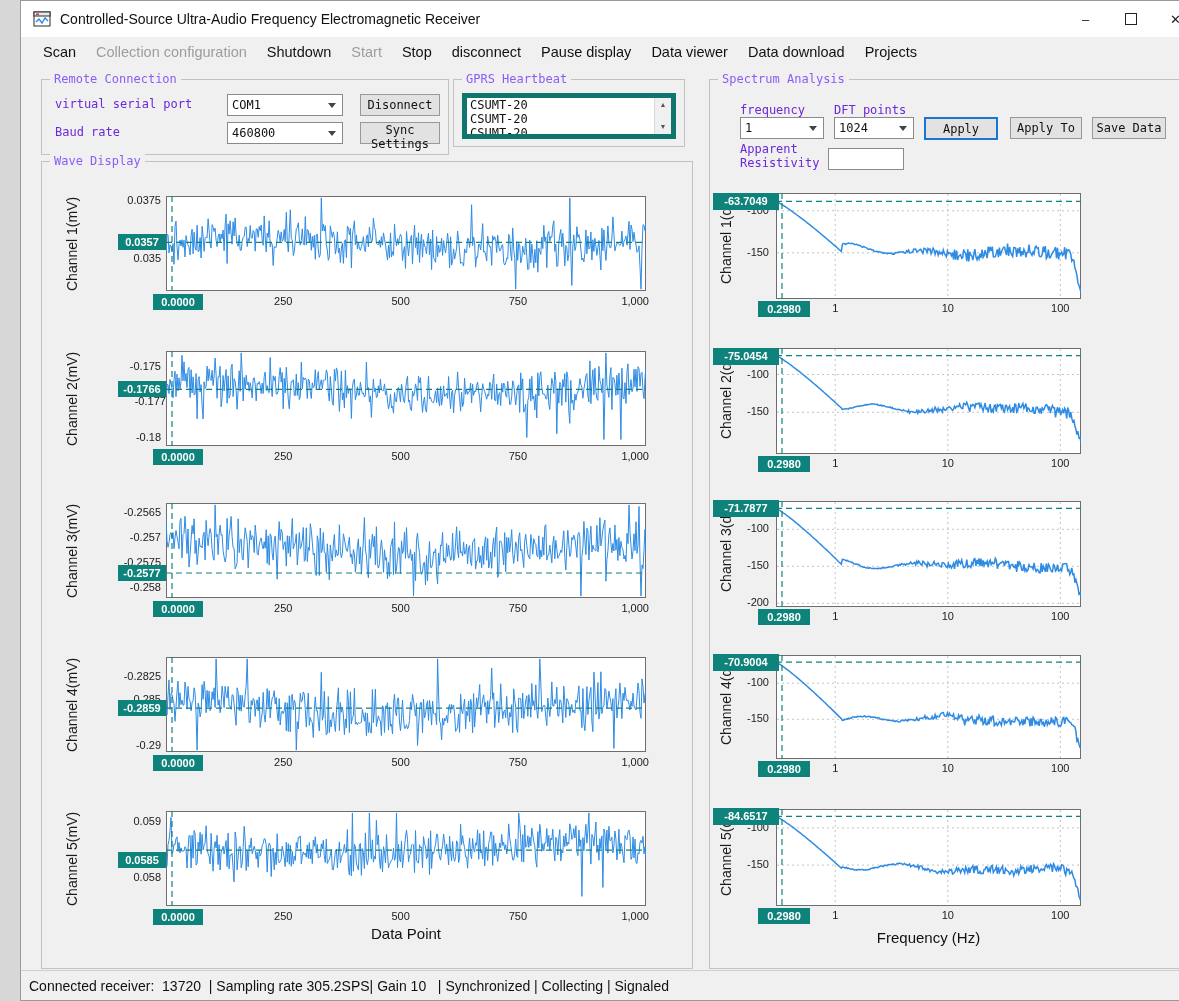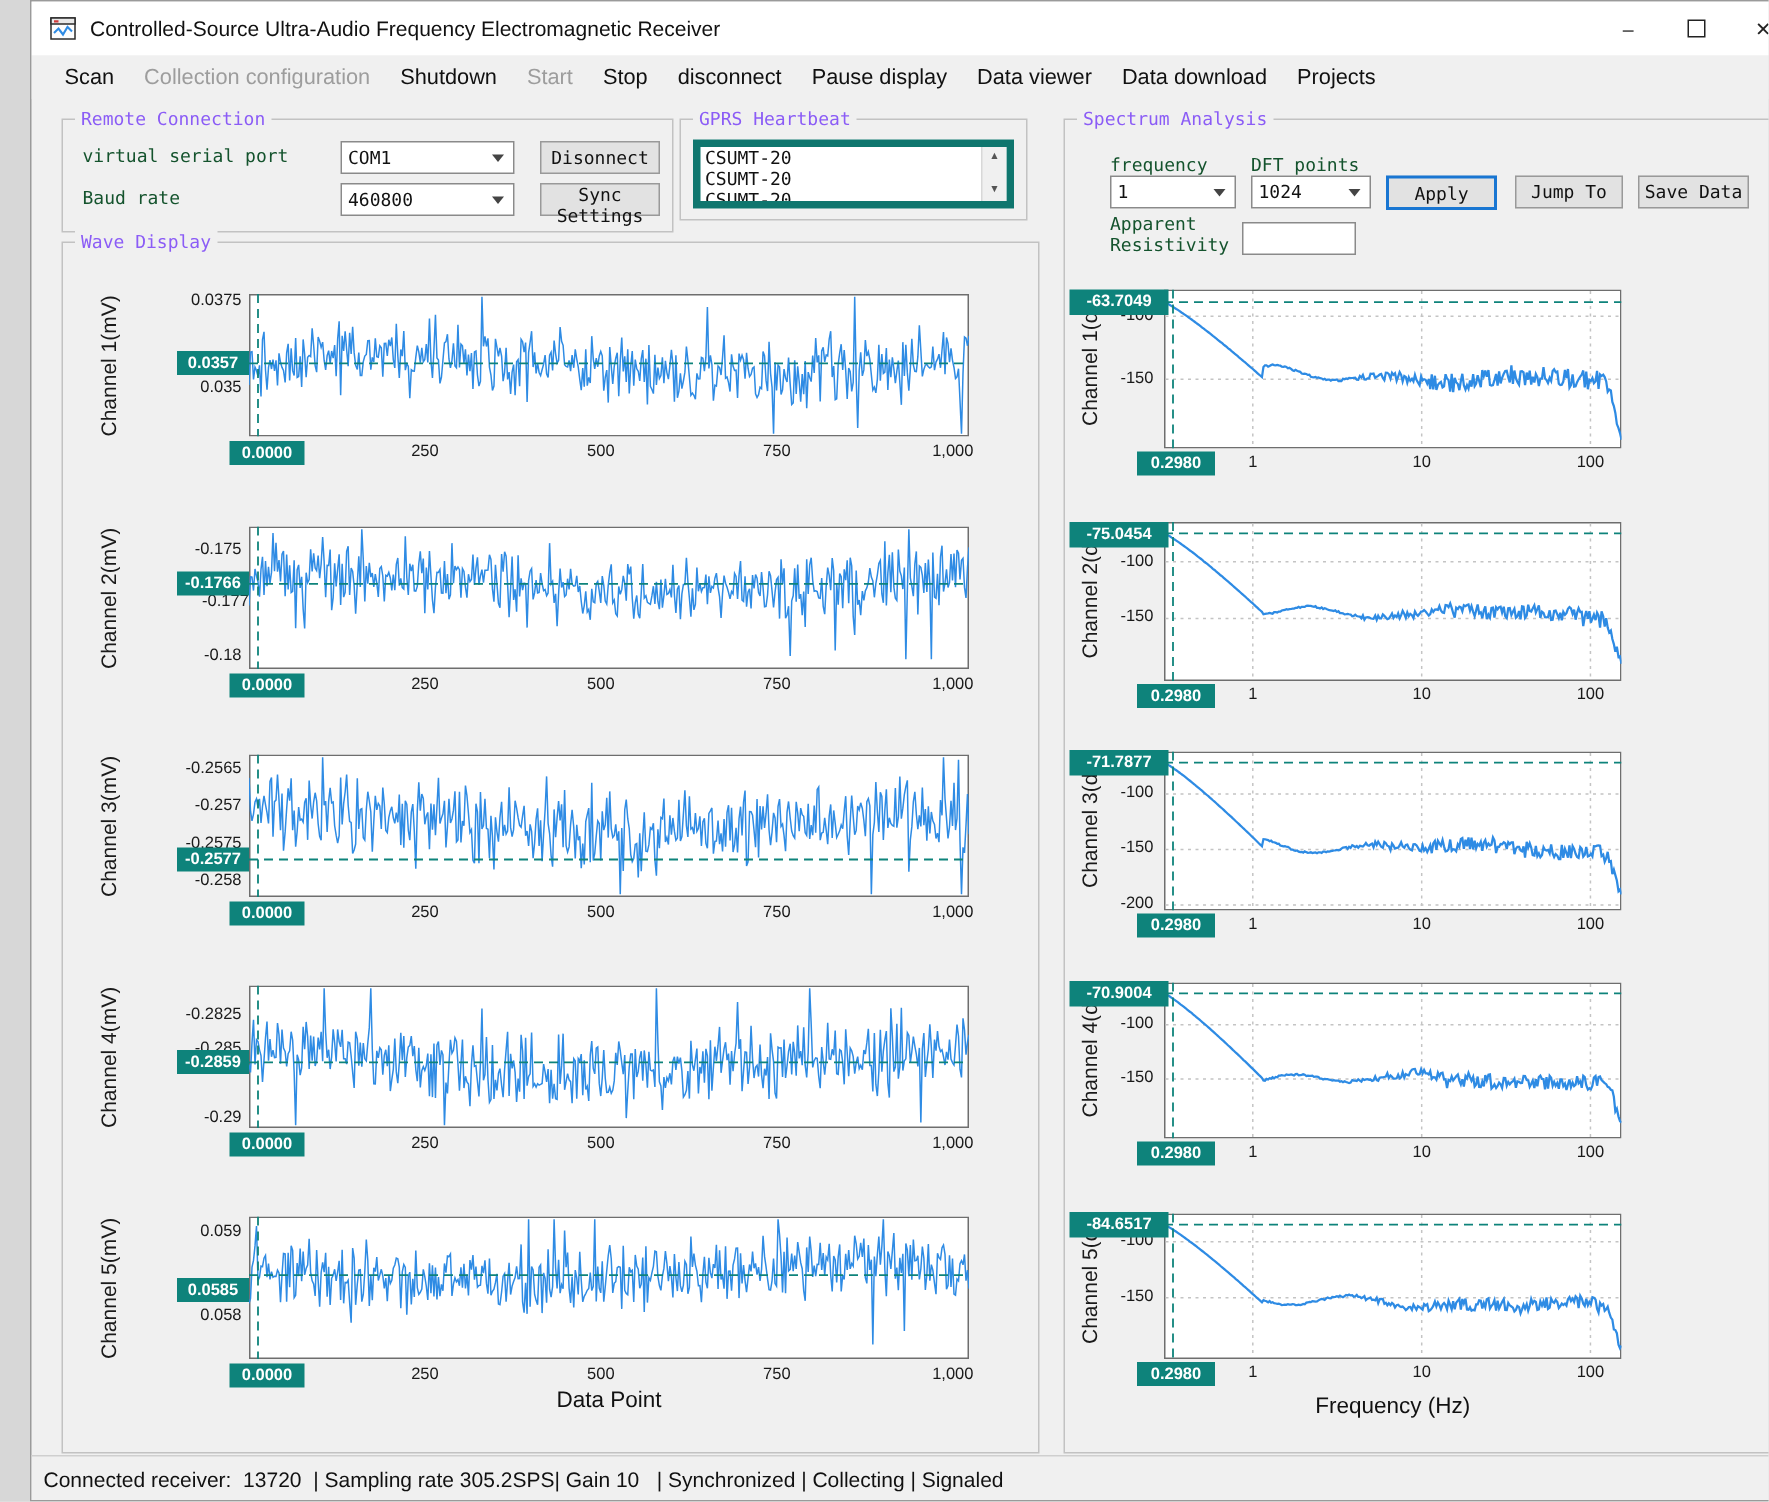--- a/index.html
+++ b/index.html
@@ -13,21 +13,21 @@
   .win-btn{width:45px;height:36px;display:flex;align-items:center;justify-content:center;font-size:13px;color:#222;}
   .maxbox{width:10px;height:10px;border:1px solid #222;display:inline-block;}
   
   .menubar{position:absolute;top:36px;left:0;right:0;height:29px;display:flex;align-items:center;padding-left:12px;background:#f0f0f0;}
   .menu-item{padding:4px 10px;font-size:14.5px;color:#111;white-space:nowrap;}
   .menu-item.disabled{color:#9d9d9d;}
   
   .groupbox{position:absolute;border:1px solid #c2c2c2;}
   .gb-title{position:absolute;top:-8px;left:8px;background:#f0f0f0;padding:0 4px;
             font:12px "DejaVu Sans Mono",monospace;color:#8b5cf6;white-space:pre;}
-  .ctl-label{position:absolute;font:12px "DejaVu Sans Mono",monospace;color:#14532d;white-space:pre;line-height:14px;}
+  .ctl-label{position:absolute;font:12px "DejaVu Sans Mono",monospace;color:#6d28d9;white-space:pre;line-height:14px;}
   .combo{position:absolute;height:22px;background:#fff;border:1px solid #8a8a8a;box-sizing:border-box;
          display:flex;align-items:center;padding-left:4px;}
   .combo-val{font:12px "DejaVu Sans Mono",monospace;color:#111;}
   .combo-arrow{position:absolute;right:6px;top:8px;width:0;height:0;
          border-left:4px solid transparent;border-right:4px solid transparent;border-top:5px solid #444;}
   button.btn{position:absolute;height:22px;background:#e2e2e2;border:1px solid #999;color:#111;
          font:12px "DejaVu Sans Mono",monospace;box-sizing:border-box;padding:0;text-align:center;}
   button.btn.primary{border:2px solid #1976d2;height:23px;}
   input.textbox{position:absolute;height:22px;background:#fff;border:1px solid #8a8a8a;box-sizing:border-box;
          font:12px "DejaVu Sans Mono",monospace;padding:0 3px;}
@@ -124,21 +124,21 @@
     <div class="combo" style="left:30px;top:37px;width:84px">
       <span class="combo-val">1</span>
       <span class="combo-arrow"></span>
     </div>
     <span class="ctl-label" style="left:124px;top:23px">DFT points</span>
     <div class="combo" style="left:124px;top:37px;width:80px">
       <span class="combo-val">1024</span>
       <span class="combo-arrow"></span>
     </div>
     <button class="btn primary" style="left:214px;top:37px;width:74px">Apply</button>
-    <button class="btn" style="left:300px;top:37px;width:72px">Jump To</button>
+    <button class="btn" style="left:300px;top:37px;width:72px">Apply To</button>
     <button class="btn" style="left:382px;top:37px;width:74px">Save Data</button>
     <span class="ctl-label" style="left:30px;top:62px"><span>Apparent</span><br><span>Resistivity</span></span>
     <input class="textbox" style="left: 118px; top: 68px; width: 76px;" value="">
   </div>
 
   <div class="groupbox" style="left:20px;top:160px;width:650px;height:806px">
     <span class="gb-title">Wave Display</span>
   </div>
 
   <div id="charts">

